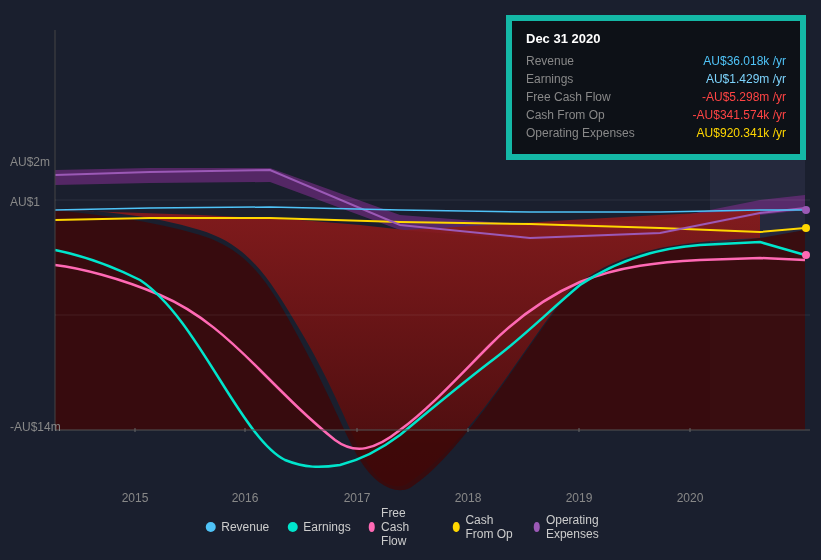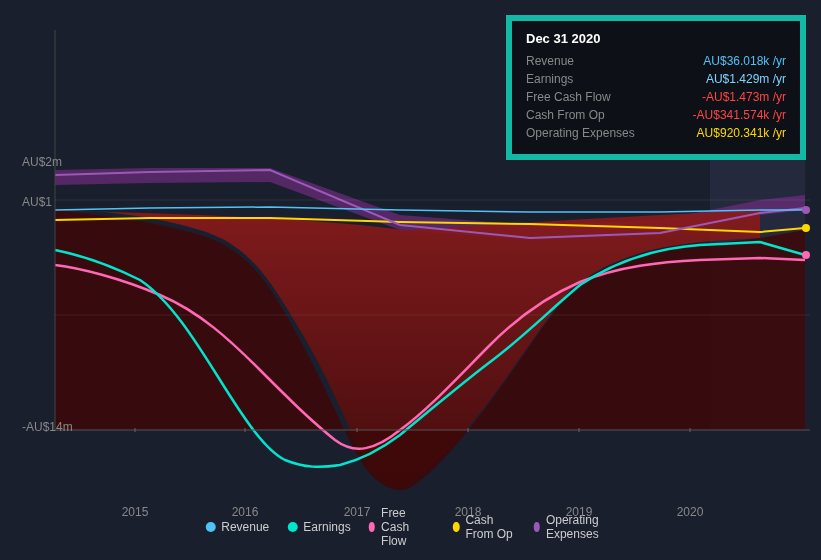--- a/index.html
+++ b/index.html
@@ -55,27 +55,26 @@
       margin-bottom: 4px;
       text-align: right;
     }
 
     
     .y-label {
       position: absolute;
       left: 10px;
       font-size: 12px;
       color: #888;
-      margin-left: 12px;
     }
 
     
     .x-label {
       position: absolute;
-      bottom: 41px;
+      bottom: 55px;
       font-size: 12px;
       color: #888;
       transform: translateX(-50%);
       margin-top: 20px;
     }
 
     
     .legend {
       position: absolute;
       bottom: 12px;
@@ -176,21 +175,21 @@
     <div class="tooltip-row">
       <span class="tooltip-label">Revenue</span>
       <span class="tooltip-value color-blue">AU$36.018k /yr</span>
     </div>
     <div class="tooltip-row">
       <span class="tooltip-label">Earnings</span>
       <span class="tooltip-value color-teal">AU$1.429m /yr</span>
     </div>
     <div class="tooltip-row">
       <span class="tooltip-label">Free Cash Flow</span>
-      <span class="tooltip-value color-red">-AU$1.473m /yr</span>
+      <span class="tooltip-value color-red">-AU$5.298m /yr</span>
     </div>
     <div class="tooltip-row">
       <span class="tooltip-label">Cash From Op</span>
       <span class="tooltip-value color-red">-AU$341.574k /yr</span>
     </div>
     <div class="tooltip-row">
       <span class="tooltip-label">Operating Expenses</span>
       <span class="tooltip-value color-yellow">AU$920.341k /yr</span>
     </div>
   </div>

